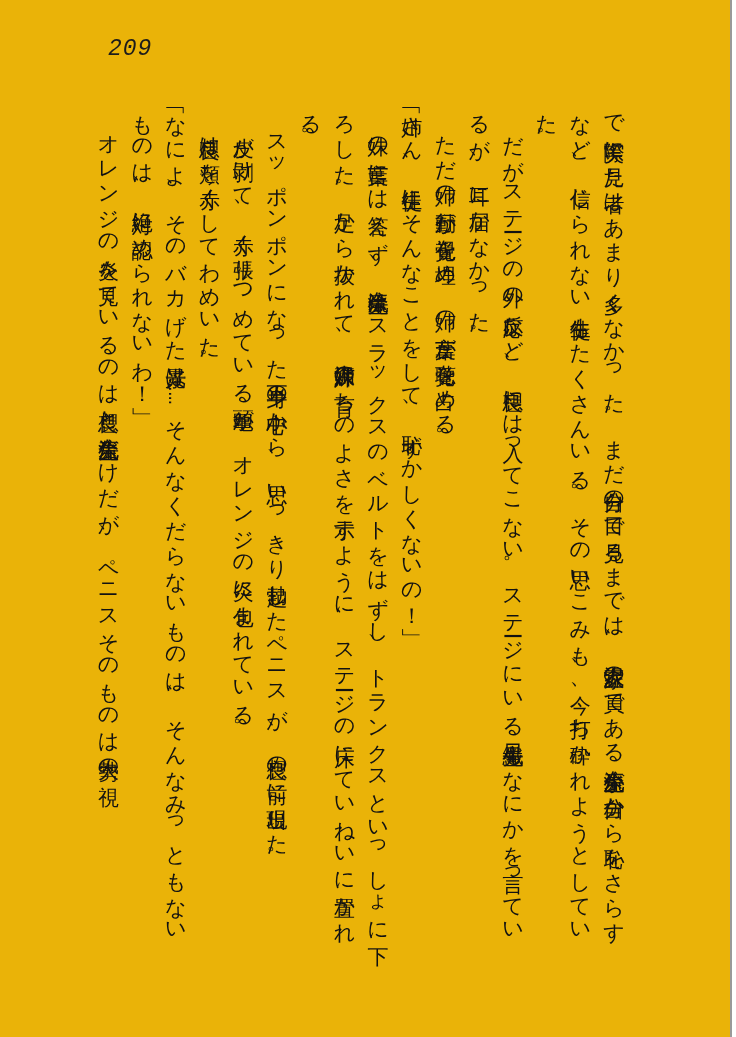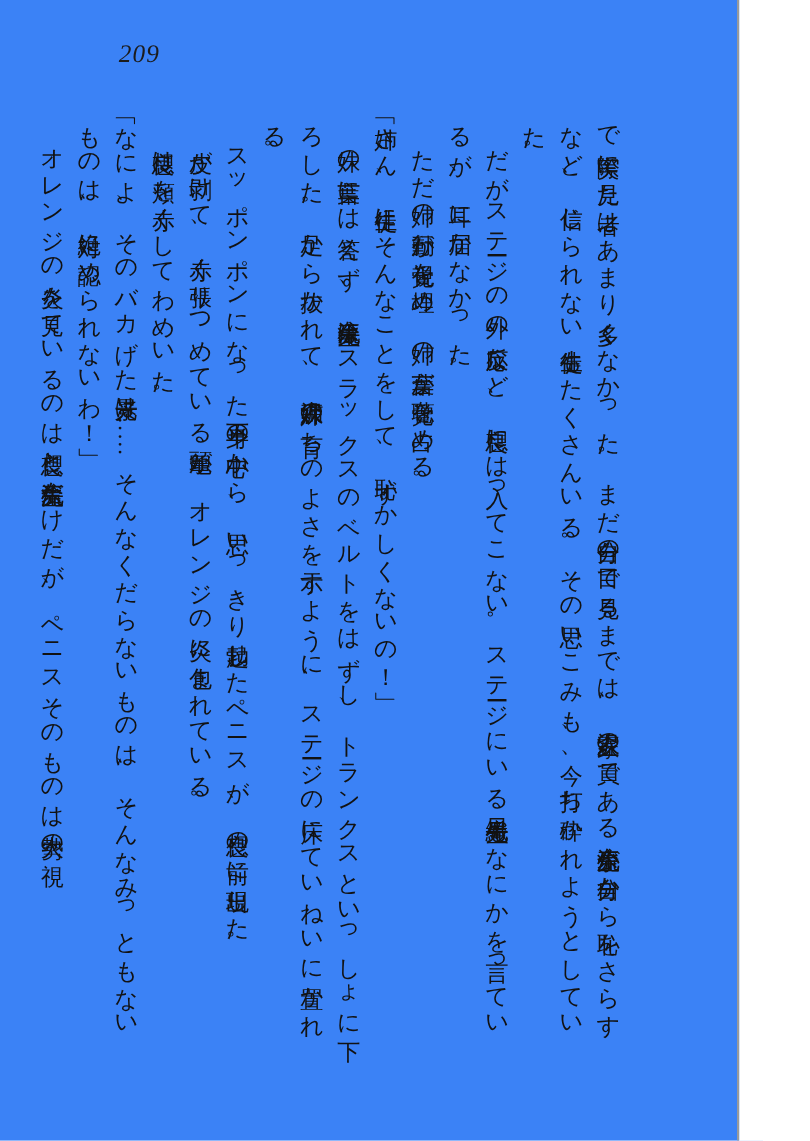--- a/index.html
+++ b/index.html
@@ -2,25 +2,25 @@
 <html lang="ja"><head>
 <meta charset="utf-8">
 <style>
   html, body {
     margin: 0;
     padding: 0;
     background: #ffffff;
   }
   .page {
     position: relative;
-    width: 672px;
+    width: 732px;
     height: 1037px;
-    background: #3b82f6;
+    background: #eab308;
     overflow: hidden;
-    font-family: Liberation Serif, serif;
+    font-family: Liberation Mono, monospace;
   }
   .page-number {
     position: absolute;
     top: 36px;
     left: 108px;
     font-size: 23px;
     font-style: italic;
     letter-spacing: 1px;
     color: #1c1c1c;
   }

